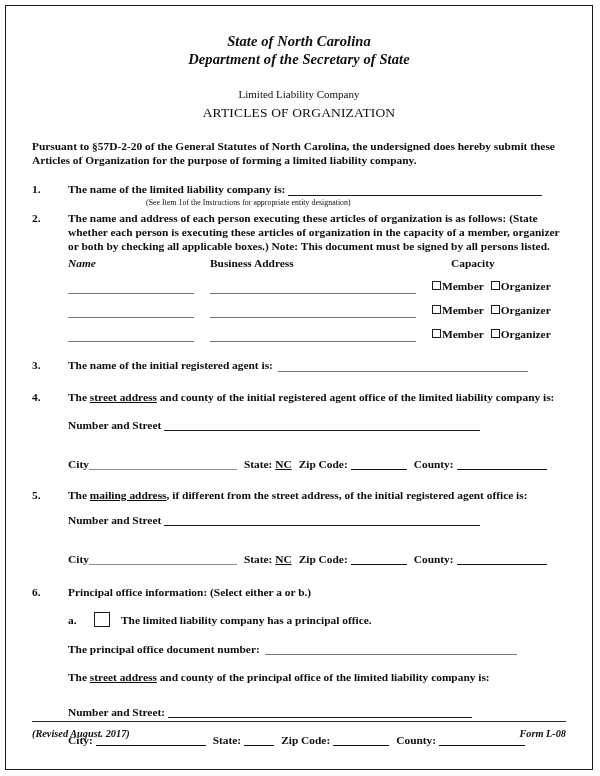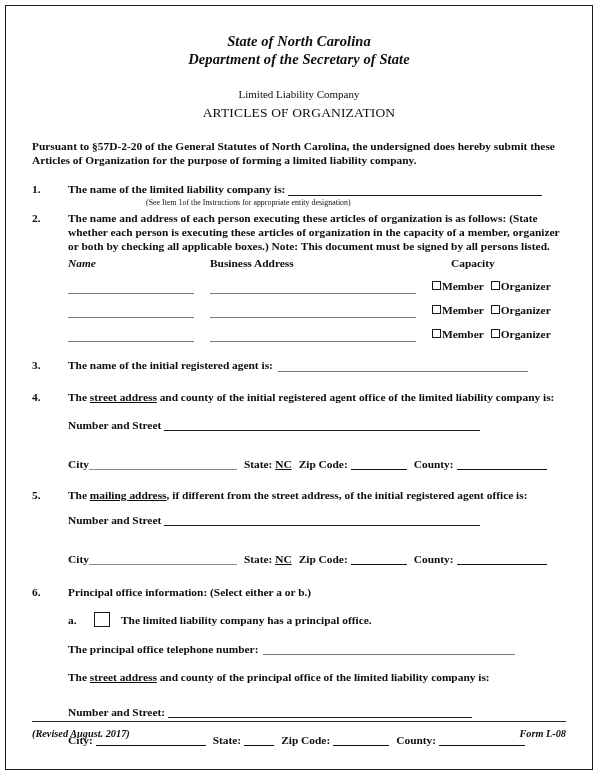--- a/index.html
+++ b/index.html
@@ -367,21 +367,21 @@
       </div>
     </div>
 
     <div class="six-a">
       <span class="six-a-label">a.</span>
       <span class="cbox-lg"></span>
       <span>The limited liability company has a principal office.</span>
     </div>
 
     <div class="phone-row">
-      <span>The principal office telephone number:</span><span class="ln-thin"></span>
+      <span>The principal office document number:</span><span class="ln-thin"></span>
     </div>
 
     <div class="six-street">
       <span>The </span><span class="u">street address</span><span> and county of the principal office of the limited liability company is:</span>
     </div>
 
     <div class="six-ns">
       <span>Number and Street:</span><span class="ln"></span>
     </div>
 

